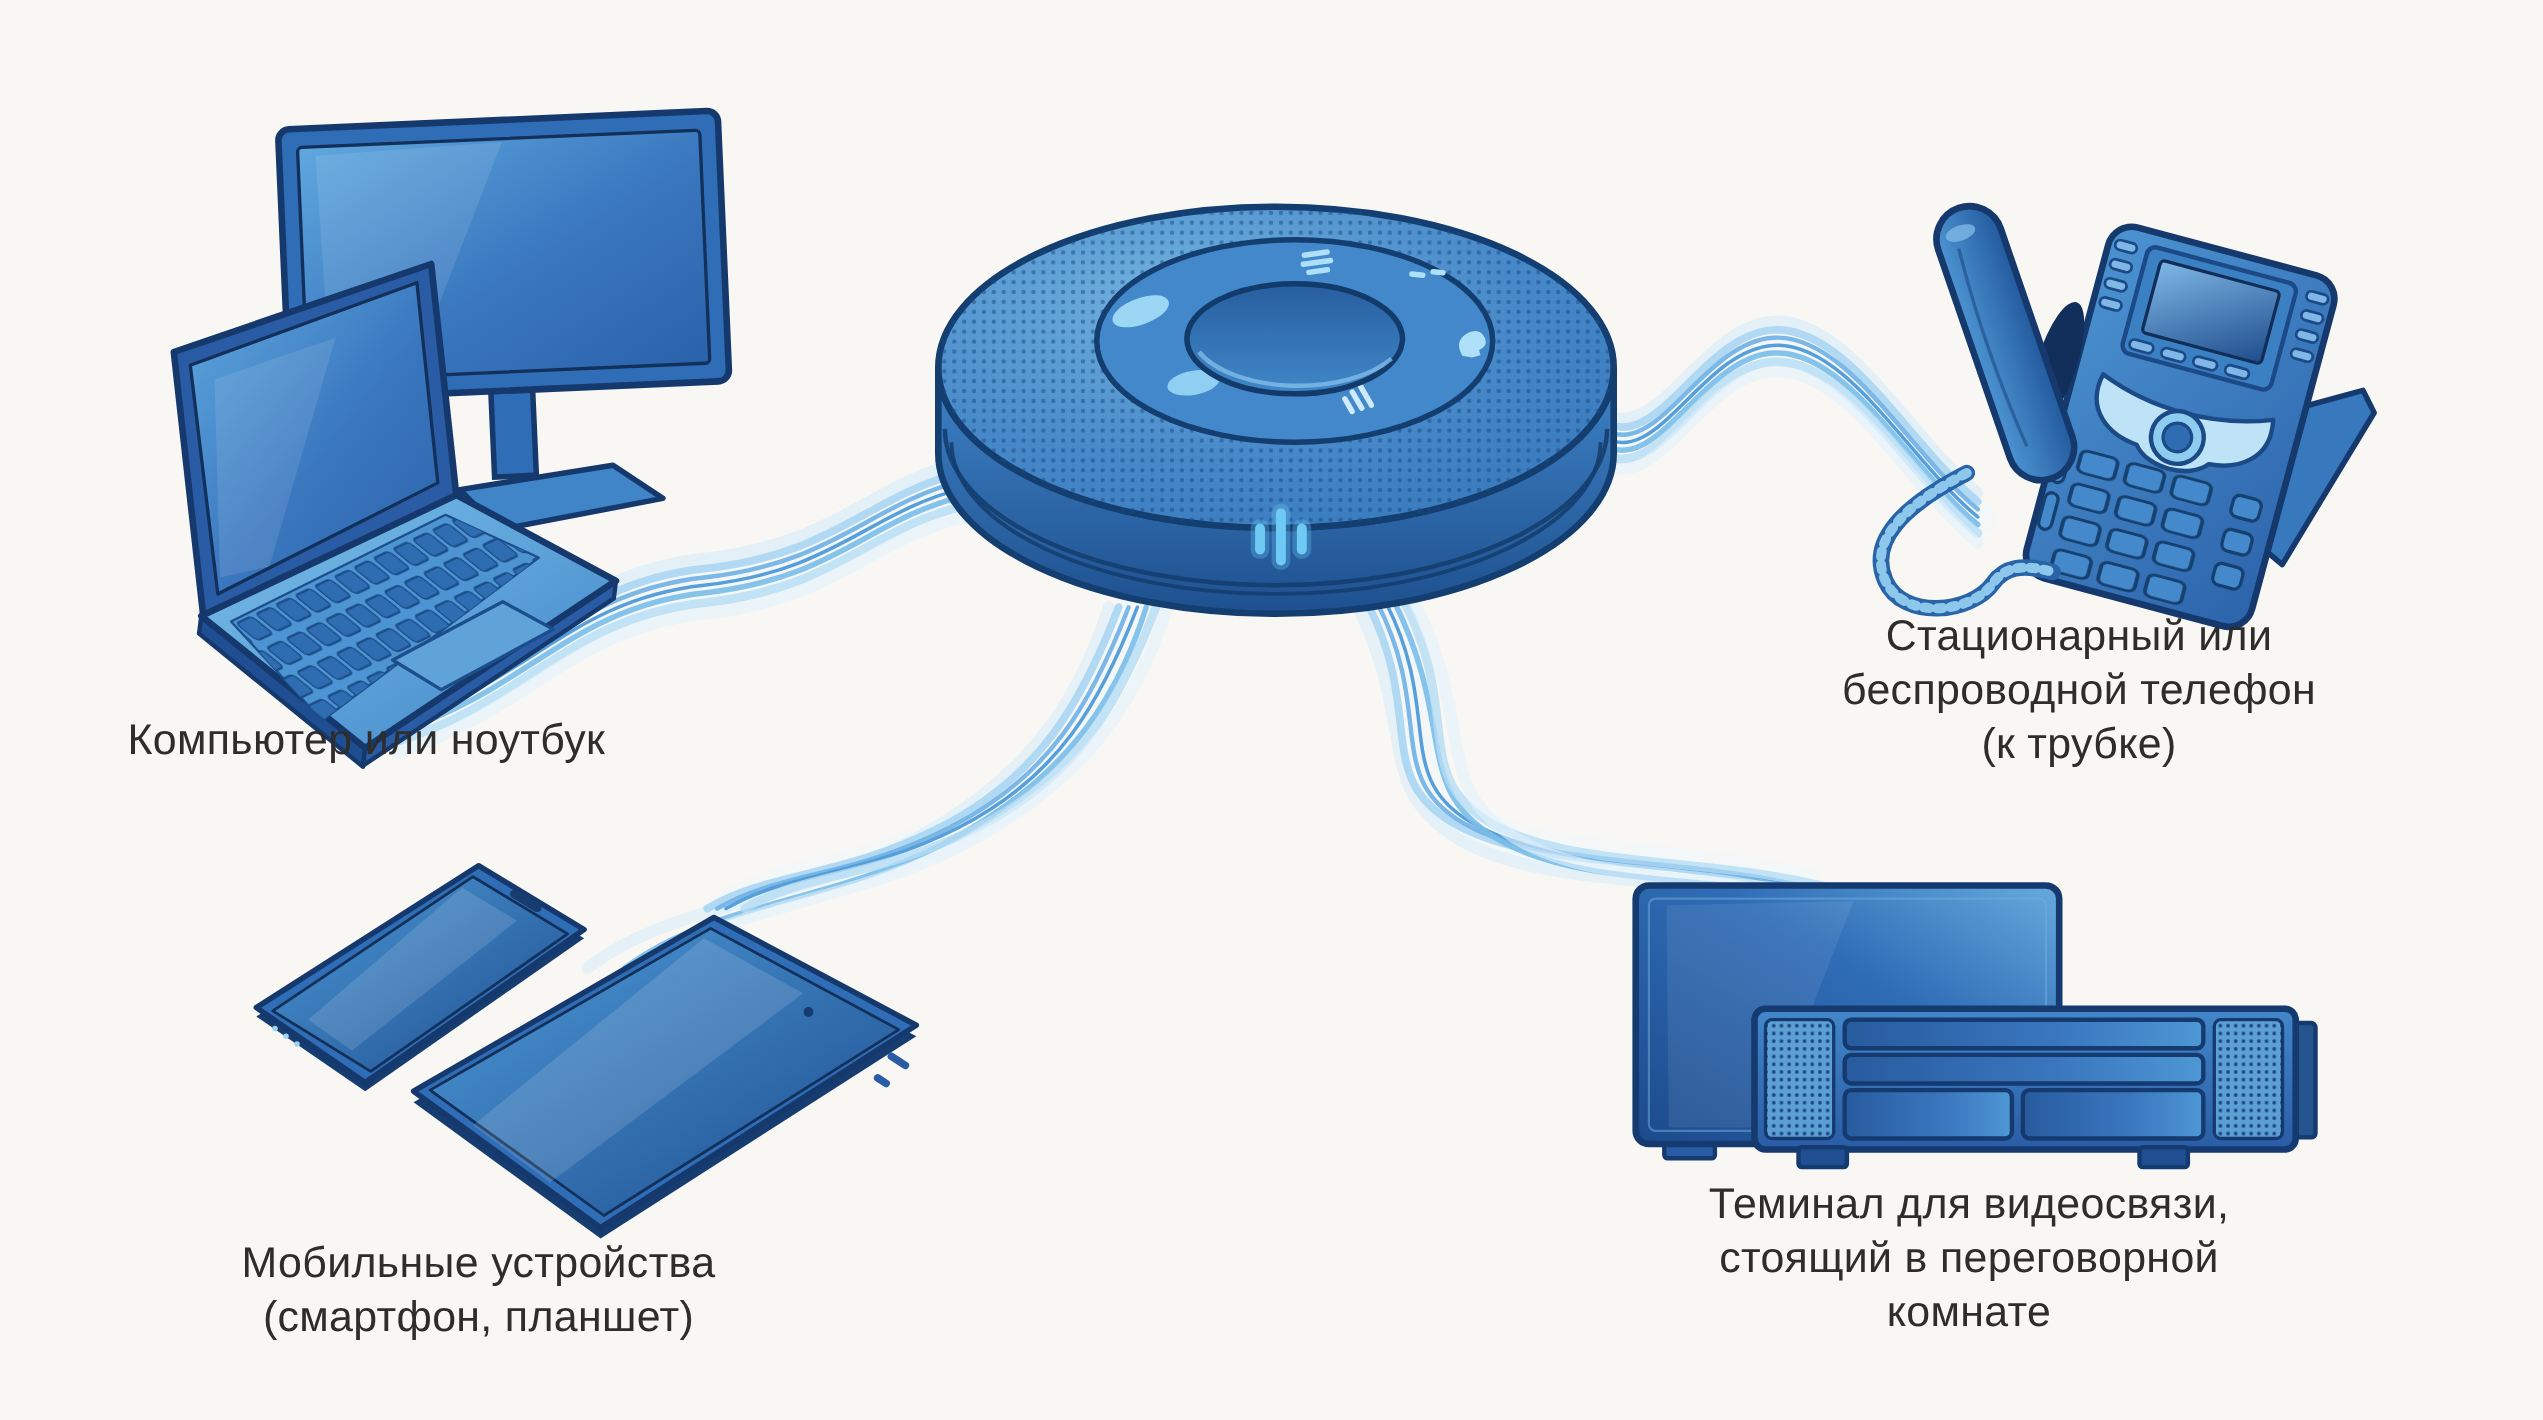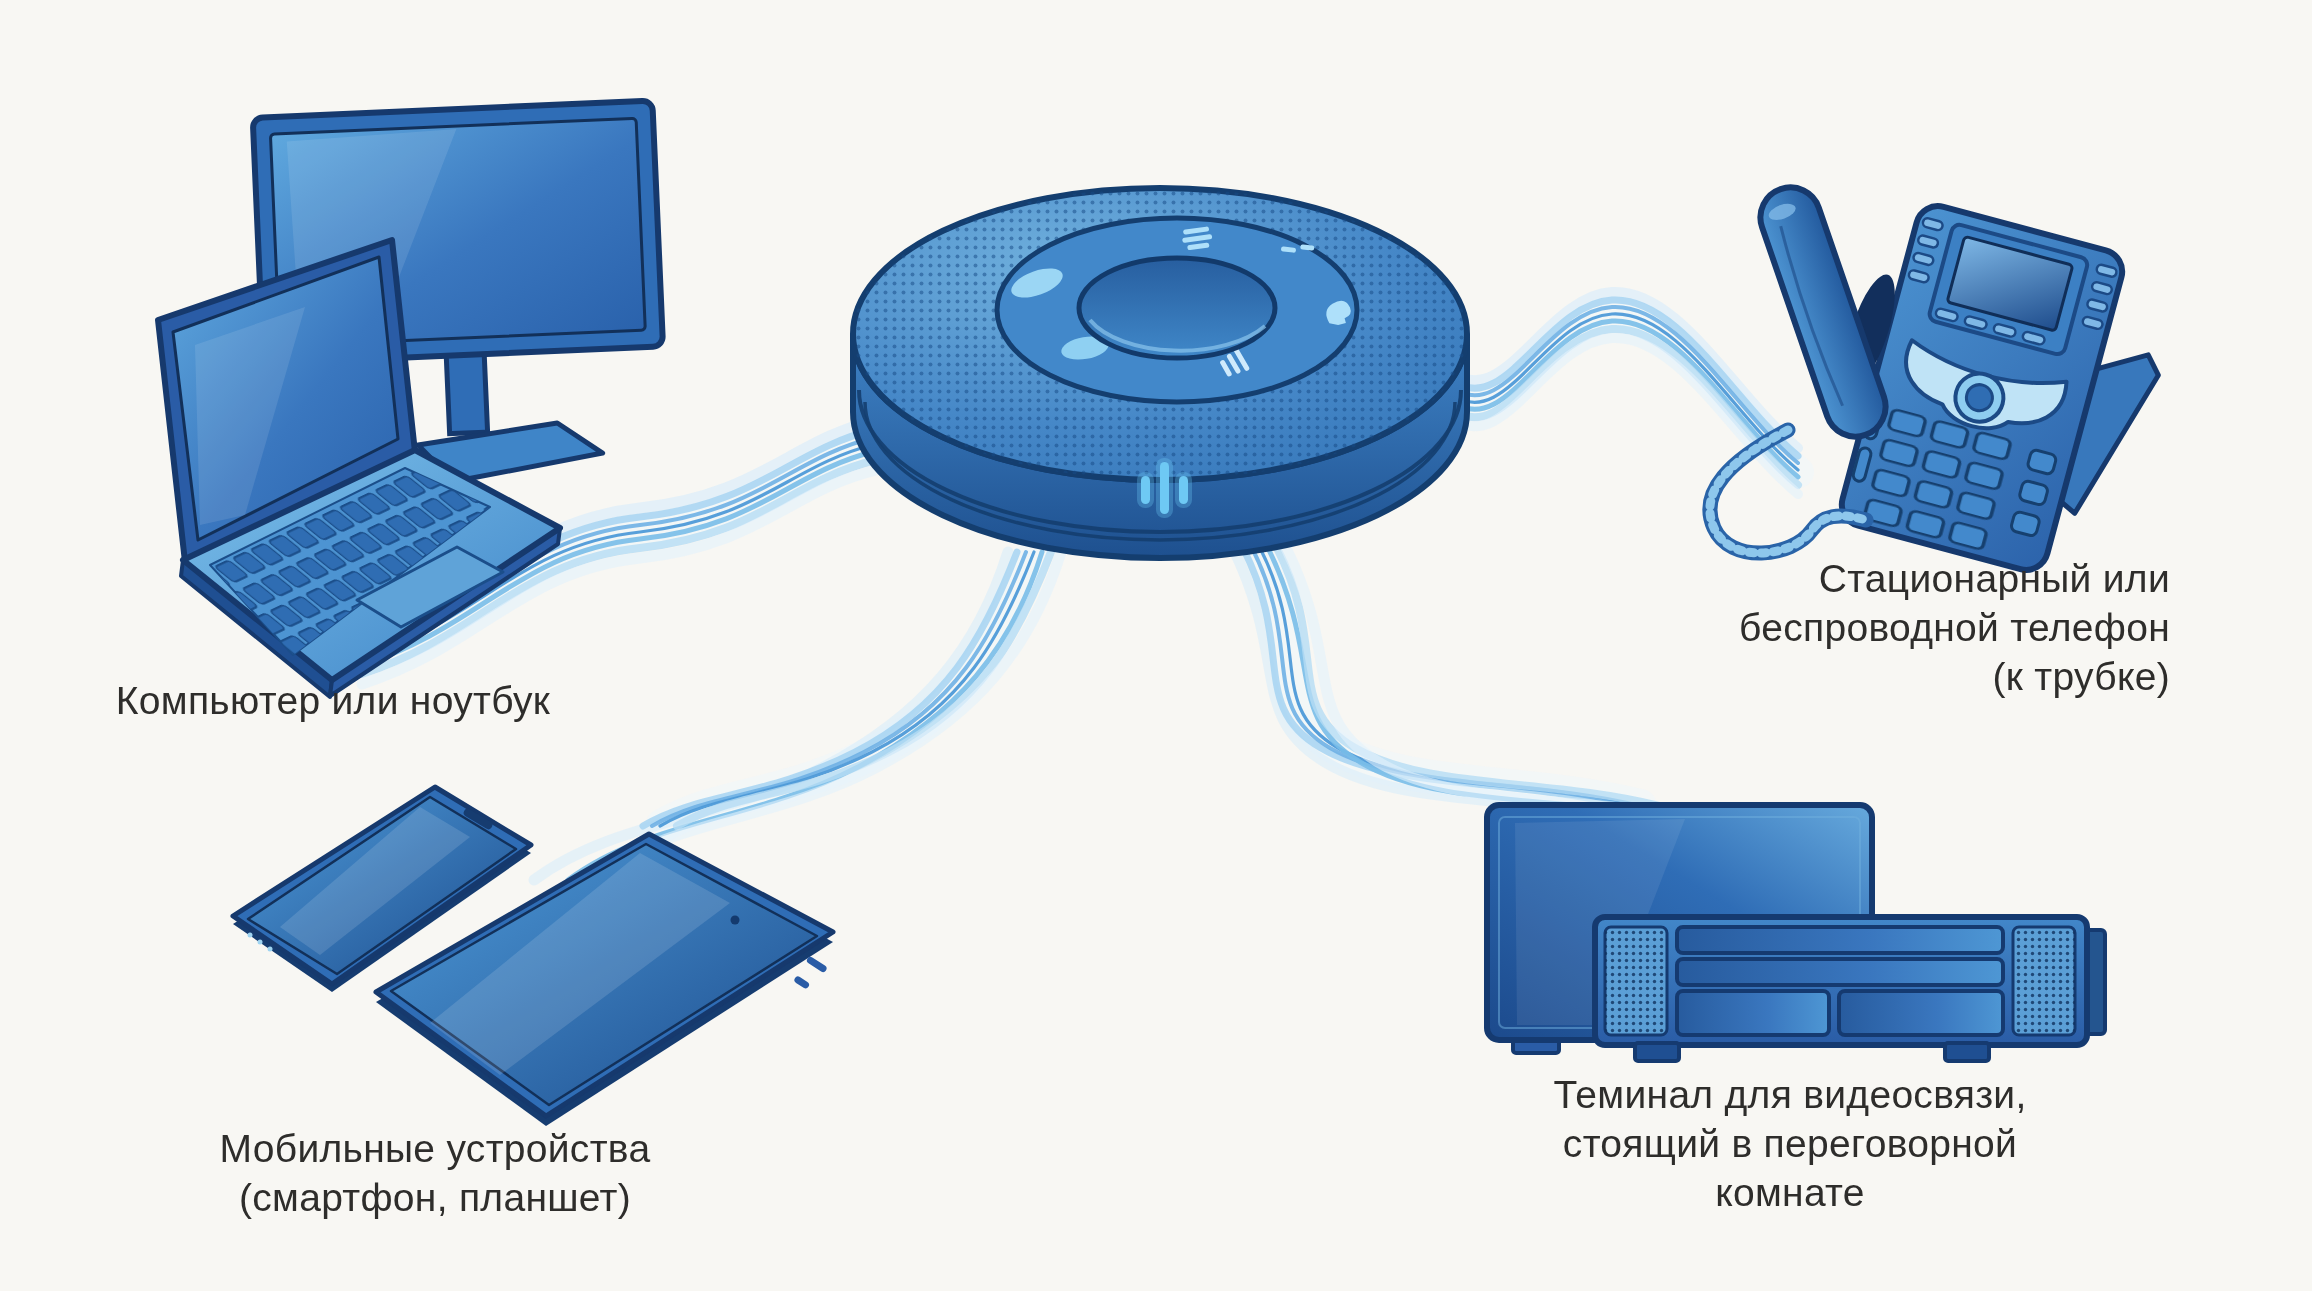--- a/index.html
+++ b/index.html
@@ -13,22 +13,22 @@
   .node-label{
     position:absolute;
     color:#2e2d2b;
     font-size:39px;
     line-height:49px;
     font-weight:500;
     letter-spacing:.3px;
     text-align:center;
     white-space:pre-line;
   }
-  #label-computer{left:38px;top:648px;width:590px;margin-top:28px;}
-  #label-phone{left:1610px;top:554px;width:560px;text-align:right;}
+  #label-computer{left:38px;top:648px;width:590px;}
+  #label-phone{left:1610px;top:554px;width:560px;}
   #label-mobile{left:130px;top:1124px;width:610px;}
   #label-terminal{left:1475px;top:1070px;width:630px;}
   svg{display:block;}
 </style>
 </head>
 <body>
 
 <div class="stage">
 
   <svg class="layer" style="left:0;top:0" width="2312" height="1291" viewBox="0 0 2312 1291">

